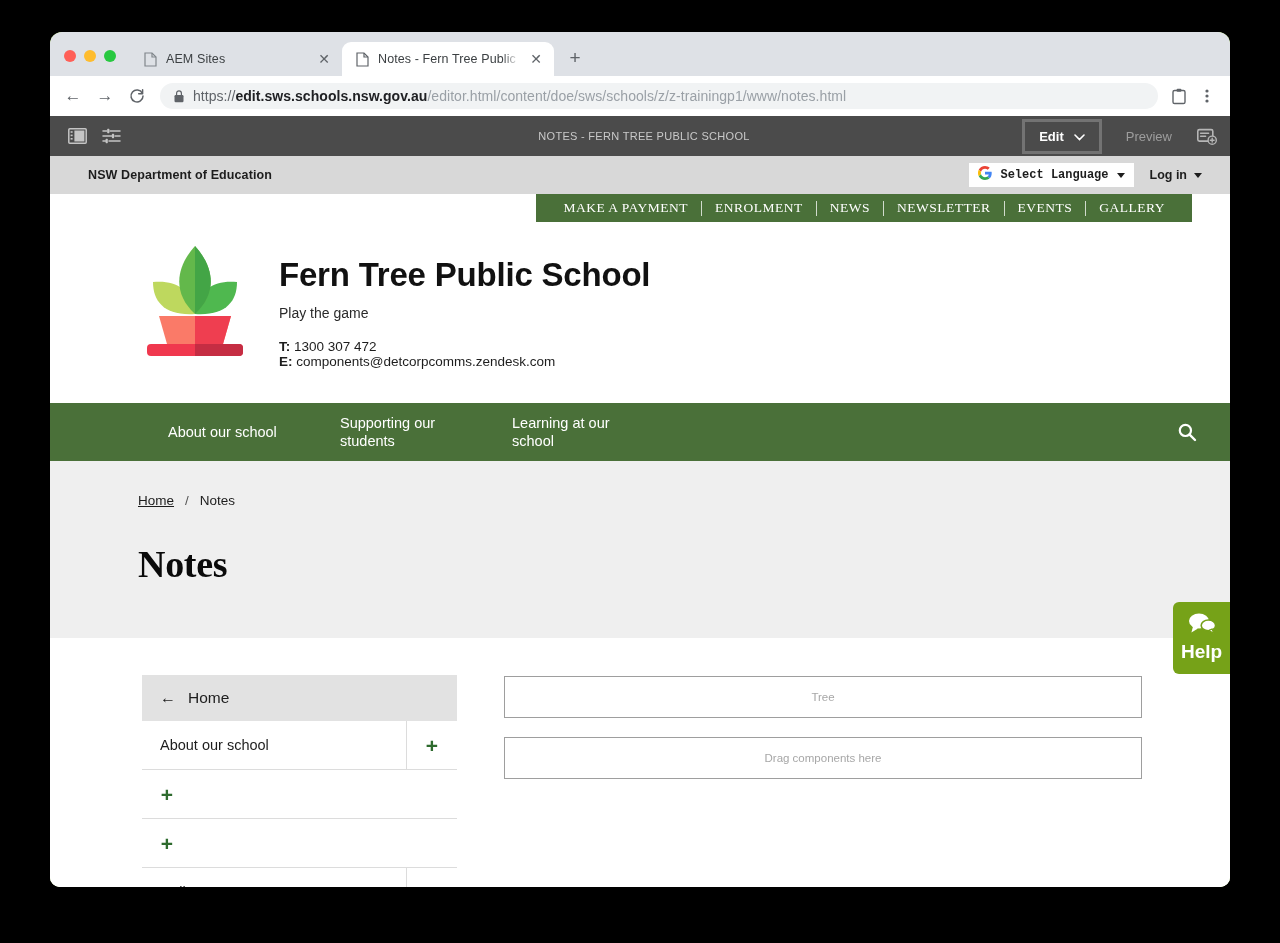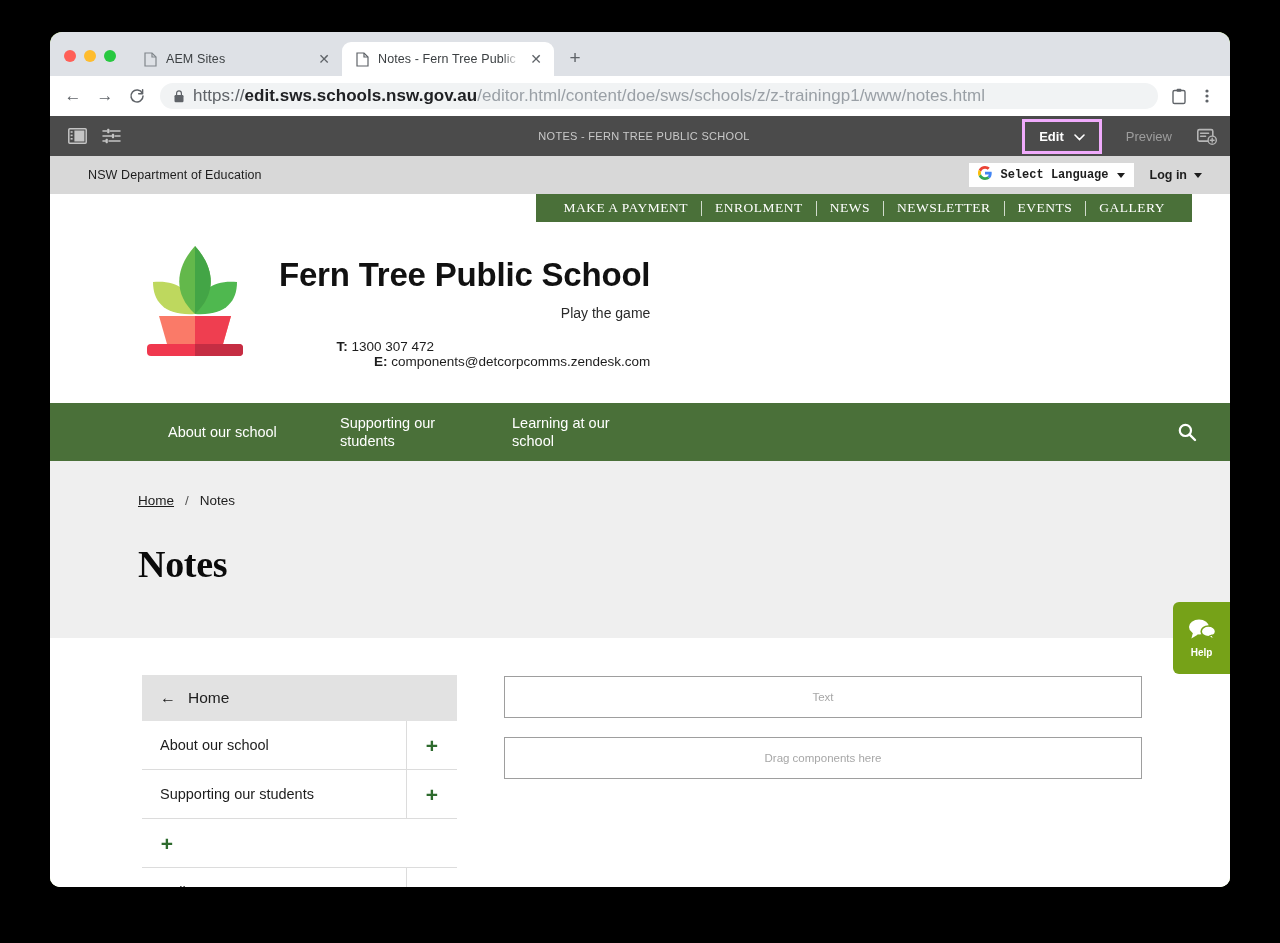--- a/index.html
+++ b/index.html
@@ -104,21 +104,21 @@
     background: #f1f3f4;
     border-radius: 13px;
     display: flex; align-items: center;
     gap: 9px;
     padding: 0 14px;
     margin: 0 6px;
     overflow: hidden;
   }
   #lock-icon { flex: 0 0 auto; display: flex; }
   #url-text {
-    font-size: 17px;
+    font-size: 14px;
     color: #9aa0a6;
     white-space: nowrap;
     letter-spacing: .05px;
   }
   #url-text .url-strong { color: #202124; font-weight: bold; }
   #url-text .url-scheme { color: #5f6368; }
   .omni-action {
     width: 26px; height: 26px;
     display: flex; align-items: center; justify-content: center;
     color: #5f6368;
@@ -145,21 +145,21 @@
     letter-spacing: .3px;
     pointer-events: none;
   }
   #aem-toolbar-right {
     margin-left: auto;
     display: flex; align-items: center;
     gap: 0px;
     z-index: 2;
   }
   #edit-button-wrap {
-    border: 3px solid #f0abfc;
+    border: 3px solid #737373;
     padding: 3px 4px;
     margin-right: 14px;
   }
   #edit-button {
     display: flex; align-items: center; gap: 10px;
     padding: 4px 10px;
     color: #ffffff;
     font-size: 13px;
     font-weight: bold;
   }
@@ -173,21 +173,21 @@
   
   #site-utility {
     height: 38px;
     background: #d8d8d8;
     display: flex; align-items: center;
     padding: 0 28px 0 38px;
   }
   #dept-name {
     font-size: 12.5px;
     color: #1d1d1d;
-    font-weight: normal;
+    font-weight: bold;
     letter-spacing: .1px;
   }
   #utility-right {
     margin-left: auto;
     display: flex; align-items: center;
     gap: 16px;
   }
   #select-language {
     background: #ffffff;
     height: 24px;
@@ -238,21 +238,21 @@
   }
 
   
   #school-identity {
     display: flex;
     align-items: flex-start;
     padding: 22px 0 34px 95px;
     gap: 34px;
   }
   #school-logo { flex: 0 0 auto; width: 100px; height: 116px; }
-  #school-text { padding-top: 12px; text-align: right; }
+  #school-text { padding-top: 12px; }
   #school-name {
     font-size: 33px;
     font-weight: bold;
     color: #111111;
     letter-spacing: -.2px;
   }
   #school-tagline {
     font-size: 14px;
     color: #2a2a2a;
     margin-top: 11px;
@@ -377,21 +377,21 @@
     right: 0; top: -36px;
     width: 57px; height: 72px;
     background: #76a218;
     border-radius: 6px 0 0 6px;
     display: flex; flex-direction: column;
     align-items: center; justify-content: center;
     gap: 3px;
   }
   #help-label {
     color: #ffffff;
-    font-size: 10px;
+    font-size: 19px;
     font-weight: bold;
   }
 </style>
 </head>
 <body>
 
 <div id="browser-window">
 
   <div id="tab-strip">
     <div id="traffic-lights">
@@ -615,34 +615,33 @@
         <div id="side-nav-home">
           <span class="back-arrow">←</span>
           <span>Home</span>
         </div>
 
         <div class="side-nav-row">
           <div class="side-nav-label">About our school</div>
           <div class="side-nav-plus">+</div>
         </div>
         <div class="side-nav-row">
-          <div class="side-nav-label">Supporting our students</div>
           <div class="side-nav-plus">+</div>
         </div>
         <div class="side-nav-row">
           <div class="side-nav-plus">+</div>
         </div>
         <div class="side-nav-row">
           <div class="side-nav-label">Gallery</div>
           <div class="side-nav-plus">+</div>
         </div>
       </div>
 
       <div id="dropzones">
-        <div class="dropzone" id="dropzone-1">Text</div>
+        <div class="dropzone" id="dropzone-1">Tree</div>
         <div class="dropzone" id="dropzone-2">Drag components here</div>
       </div>
 
       <div id="help-tab">
         <span>
           <svg width="28" height="21" viewBox="0 0 28 21">
             <ellipse cx="11" cy="8" rx="10" ry="7.4" fill="#ffffff"></ellipse>
             <path d="M5 13.6 L3.4 19.6 L10 15.4Z" fill="#ffffff"></path>
             <ellipse cx="20.4" cy="12.4" rx="7.2" ry="5.4" fill="#ffffff" stroke="#76a218" stroke-width="1.6"></ellipse>
             <path d="M24 16 L26 20.4 L20.6 17.6Z" fill="#ffffff" stroke="#76a218" stroke-width="1.2"></path>

